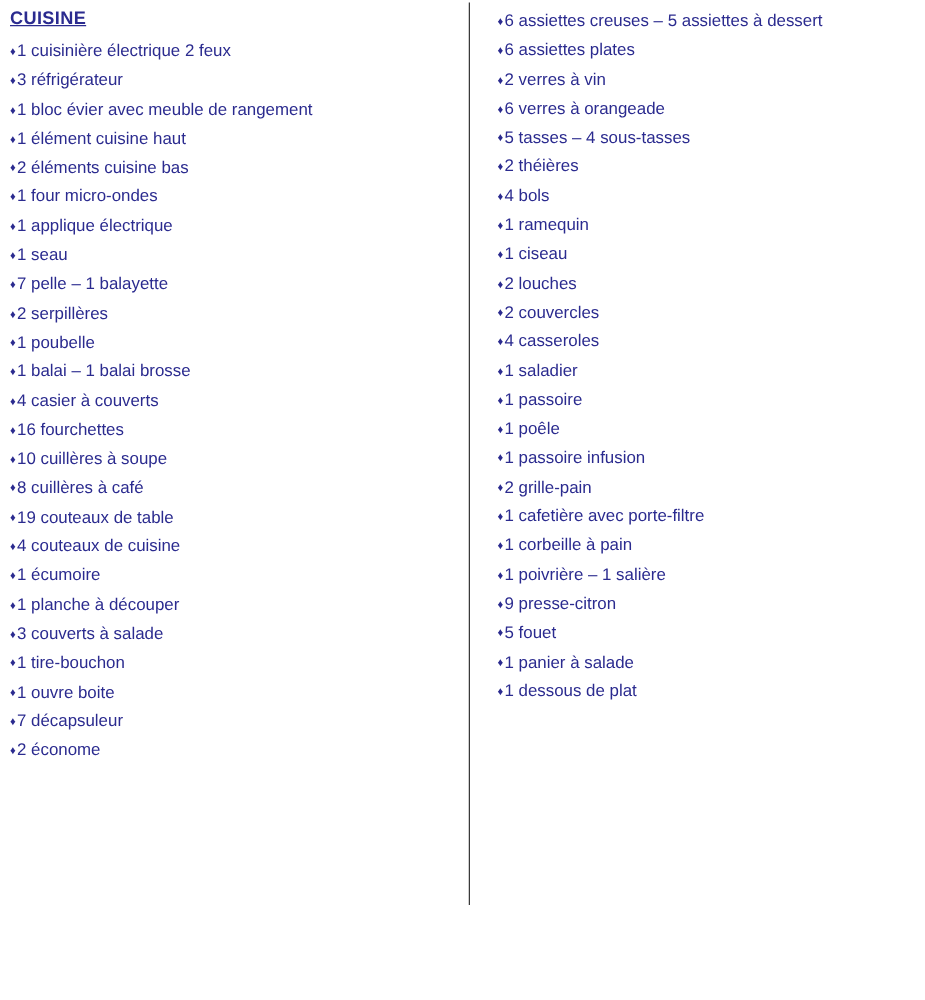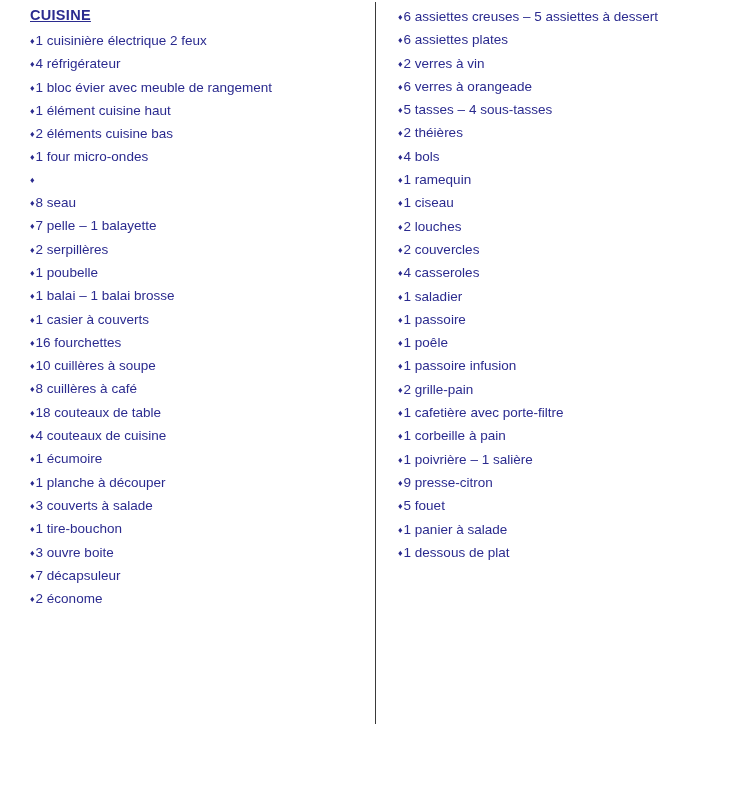--- a/index.html
+++ b/index.html
@@ -29,21 +29,21 @@
     width: 740px;
     height: 730px;
     box-sizing: border-box;
   }
   .col {
     box-sizing: border-box;
     position: relative;
   }
   .col-left {
     width: 375px;
-    padding: 6px 10px 0 30px;
+    padding: 6px 10px 0 8px;
   }
   .divider {
     width: 0;
     border-left: 1px solid #3a3a3a;
     height: 722px;
     margin-top: 2px;
   }
   .col-right {
     width: 364px;
     padding: 6px 8px 0 22px;
@@ -94,80 +94,81 @@
 
     <div class="col col-left">
       <div class="section-title">CUISINE</div>
       <ul class="items" id="left-list">
           <li>
             <span class="bullet">♦</span>
             <span class="item-text">1 cuisinière électrique 2 feux</span>
           </li>
           <li>
             <span class="bullet">♦</span>
-            <span class="item-text">4 réfrigérateur</span>
+            <span class="item-text">3 réfrigérateur</span>
           </li>
           <li>
             <span class="bullet">♦</span>
             <span class="item-text">1 bloc évier avec meuble de rangement</span>
           </li>
           <li>
             <span class="bullet">♦</span>
             <span class="item-text">1 élément cuisine haut</span>
           </li>
           <li>
             <span class="bullet">♦</span>
             <span class="item-text">2 éléments cuisine bas</span>
           </li>
           <li>
             <span class="bullet">♦</span>
             <span class="item-text">1 four micro-ondes</span>
           </li>
           <li>
             <span class="bullet">♦</span>
-          </li>
-          <li>
-            <span class="bullet">♦</span>
-            <span class="item-text">8 seau</span>
+            <span class="item-text">1 applique électrique</span>
+          </li>
+          <li>
+            <span class="bullet">♦</span>
+            <span class="item-text">1 seau</span>
           </li>
           <li>
             <span class="bullet">♦</span>
             <span class="item-text">7 pelle – 1 balayette</span>
           </li>
           <li>
             <span class="bullet">♦</span>
             <span class="item-text">2 serpillères</span>
           </li>
           <li>
             <span class="bullet">♦</span>
             <span class="item-text">1 poubelle</span>
           </li>
           <li>
             <span class="bullet">♦</span>
             <span class="item-text">1 balai – 1 balai brosse</span>
           </li>
           <li>
             <span class="bullet">♦</span>
-            <span class="item-text">1 casier à couverts</span>
+            <span class="item-text">4 casier à couverts</span>
           </li>
           <li>
             <span class="bullet">♦</span>
             <span class="item-text">16 fourchettes</span>
           </li>
           <li>
             <span class="bullet">♦</span>
             <span class="item-text">10 cuillères à soupe</span>
           </li>
           <li>
             <span class="bullet">♦</span>
             <span class="item-text">8 cuillères à café</span>
           </li>
           <li>
             <span class="bullet">♦</span>
-            <span class="item-text">18 couteaux de table</span>
+            <span class="item-text">19 couteaux de table</span>
           </li>
           <li>
             <span class="bullet">♦</span>
             <span class="item-text">4 couteaux de cuisine</span>
           </li>
           <li>
             <span class="bullet">♦</span>
             <span class="item-text">1 écumoire</span>
           </li>
           <li>
@@ -177,21 +178,21 @@
           <li>
             <span class="bullet">♦</span>
             <span class="item-text">3 couverts à salade</span>
           </li>
           <li>
             <span class="bullet">♦</span>
             <span class="item-text">1 tire-bouchon</span>
           </li>
           <li>
             <span class="bullet">♦</span>
-            <span class="item-text">3 ouvre boite</span>
+            <span class="item-text">1 ouvre boite</span>
           </li>
           <li>
             <span class="bullet">♦</span>
             <span class="item-text">7 décapsuleur</span>
           </li>
           <li>
             <span class="bullet">♦</span>
             <span class="item-text">2 économe</span>
           </li>
         </ul>

